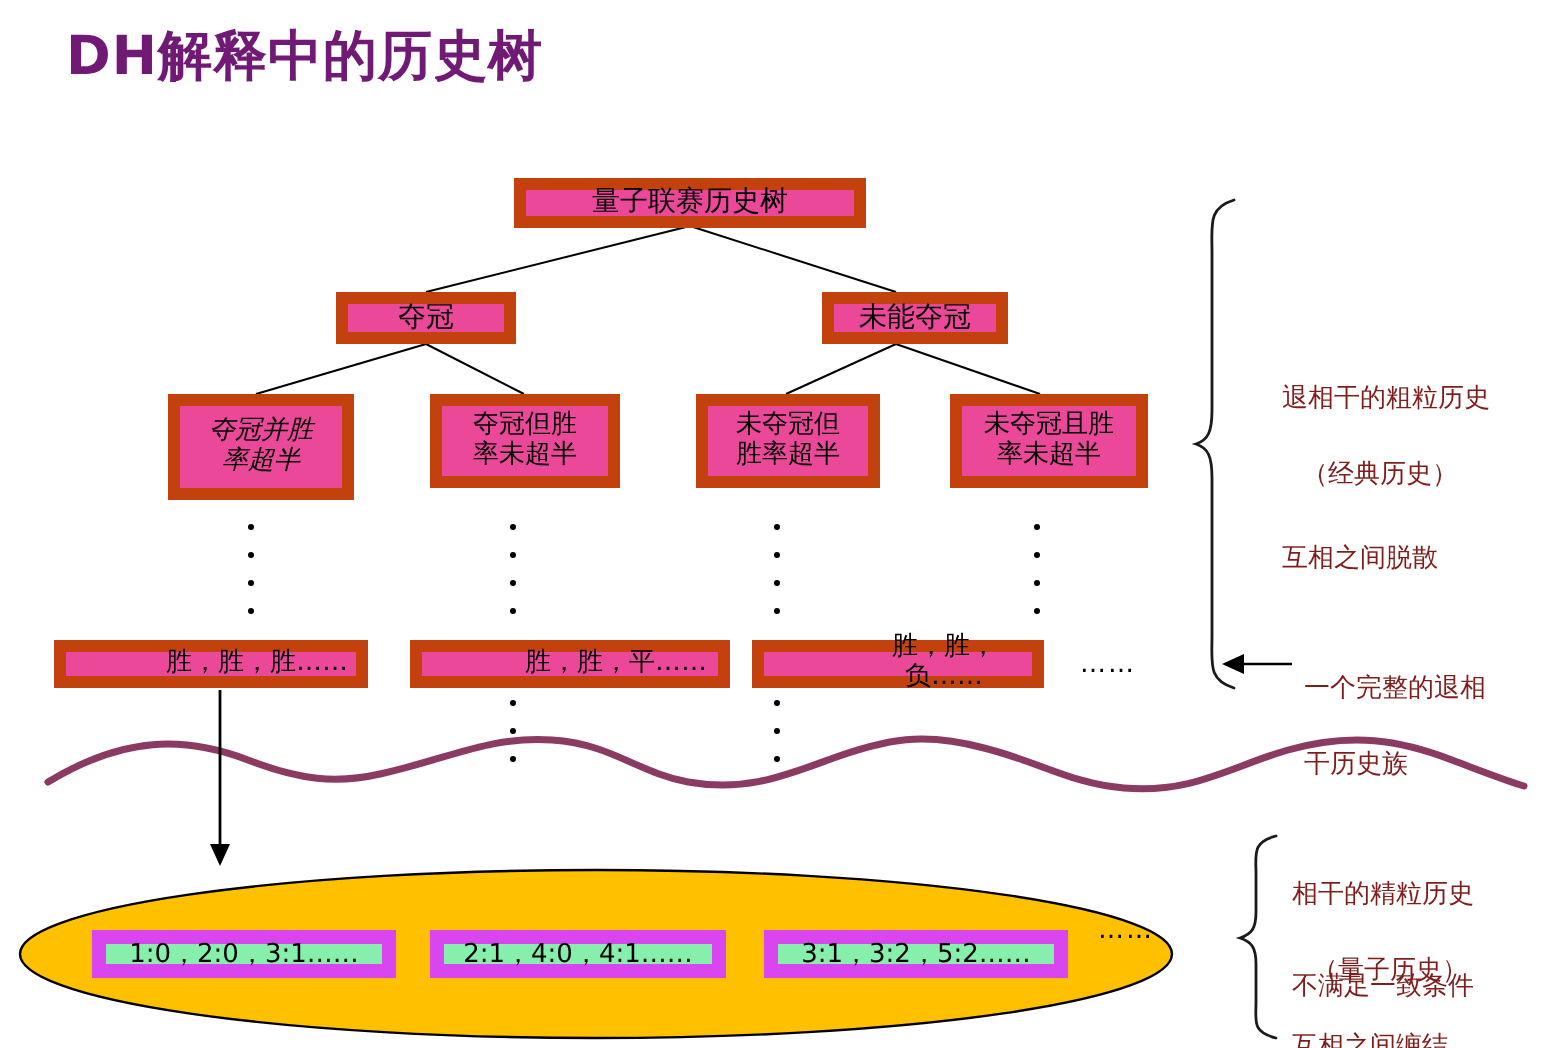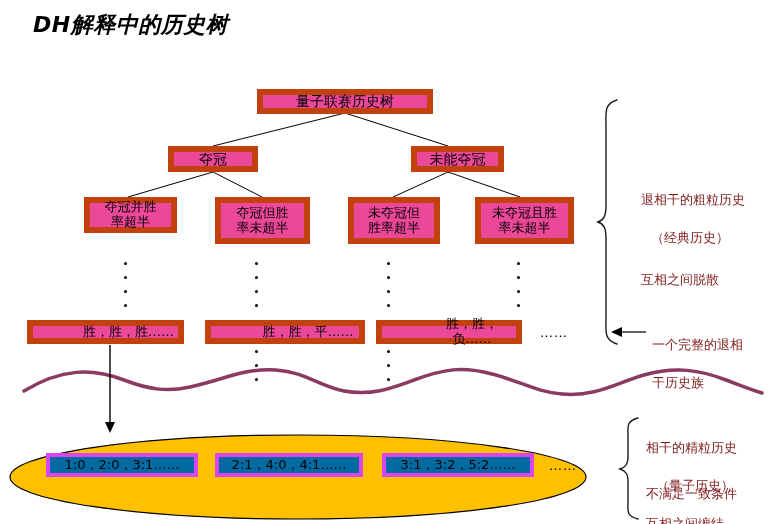--- a/index.html
+++ b/index.html
@@ -5,22 +5,22 @@
   html,body{margin:0;padding:0;background:#ffffff;}
   body{
     font-family:"DejaVu Sans","Liberation Sans",sans-serif;
     width:775px;height:524px;overflow:hidden;position:relative;
   }
   #stage{position:relative;width:775px;height:524px;background:#fff;}
 
   
   .title{
     position:absolute;left:33px;top:10px;
-    font-size:22px;font-weight:bold;color:#000000;
-    letter-spacing:.5px;white-space:nowrap;font-style:italic;
+    font-size:27px;font-weight:bold;color:#701a75;
+    letter-spacing:.5px;white-space:nowrap;
   }
 
   
   #art{position:absolute;left:0;top:0;width:775px;height:524px;}
 
   
   .node{
     position:absolute;box-sizing:border-box;
     background:#ec4899;border:6px solid #c2410c;
     display:flex;align-items:center;justify-content:center;
@@ -28,23 +28,23 @@
     font-size:13px;white-space:pre-line;
   }
   .node.root{font-size:14px;}
   .node.lvl2{font-size:14px;}
   .node.leaf{font-size:13px;padding:1px 2px;}
   .node.seq{font-size:13px;padding-left:46px;}
 
   
   .ybox{
     position:absolute;box-sizing:border-box;
-    background:#0369a1;border:4px solid #d946ef;
+    background:#86efac;border:7px solid #d946ef;
     display:flex;align-items:center;justify-content:center;
-    font-size:13px;color:#000;white-space:nowrap;
+    font-size:13px;color:#000;white-space:nowrap;margin-top:12px;
   }
 
   
   .dots-h{
     position:absolute;font-size:13px;color:#000;white-space:nowrap;
     letter-spacing:1px;
   }
 
   
   .dotcol{position:absolute;width:4px;}
@@ -109,21 +109,21 @@
              C626,471 628,474 628,482 L628,501
              C628,511 626,516 638,519" stroke="#1a1a1a" stroke-width="1.4" fill="none" stroke-linecap="round"></path>
   </svg>
 
   <div class="node root" style="left:257px;top:89px;width:176px;height:25px;">量子联赛历史树</div>
 
   <div class="node lvl2" style="left:168px;top:146px;width:90px;height:26px;">夺冠</div>
 
   <div class="node lvl2" style="left:411px;top:146px;width:93px;height:26px;">未能夺冠</div>
 
-  <div class="node leaf" style="left:84px;top:197px;width:93px;height:36px;">夺冠并胜
+  <div class="node leaf" style="left:84px;top:197px;width:93px;height:53px;font-style:italic;">夺冠并胜
 率超半</div>
 
   <div class="node leaf" style="left:215px;top:197px;width:95px;height:47px;">夺冠但胜
 率未超半</div>
 
   <div class="node leaf" style="left:348px;top:197px;width:92px;height:47px;">未夺冠但
 胜率超半</div>
 
   <div class="node leaf" style="left:475px;top:197px;width:99px;height:47px;">未夺冠且胜
 率未超半</div>

